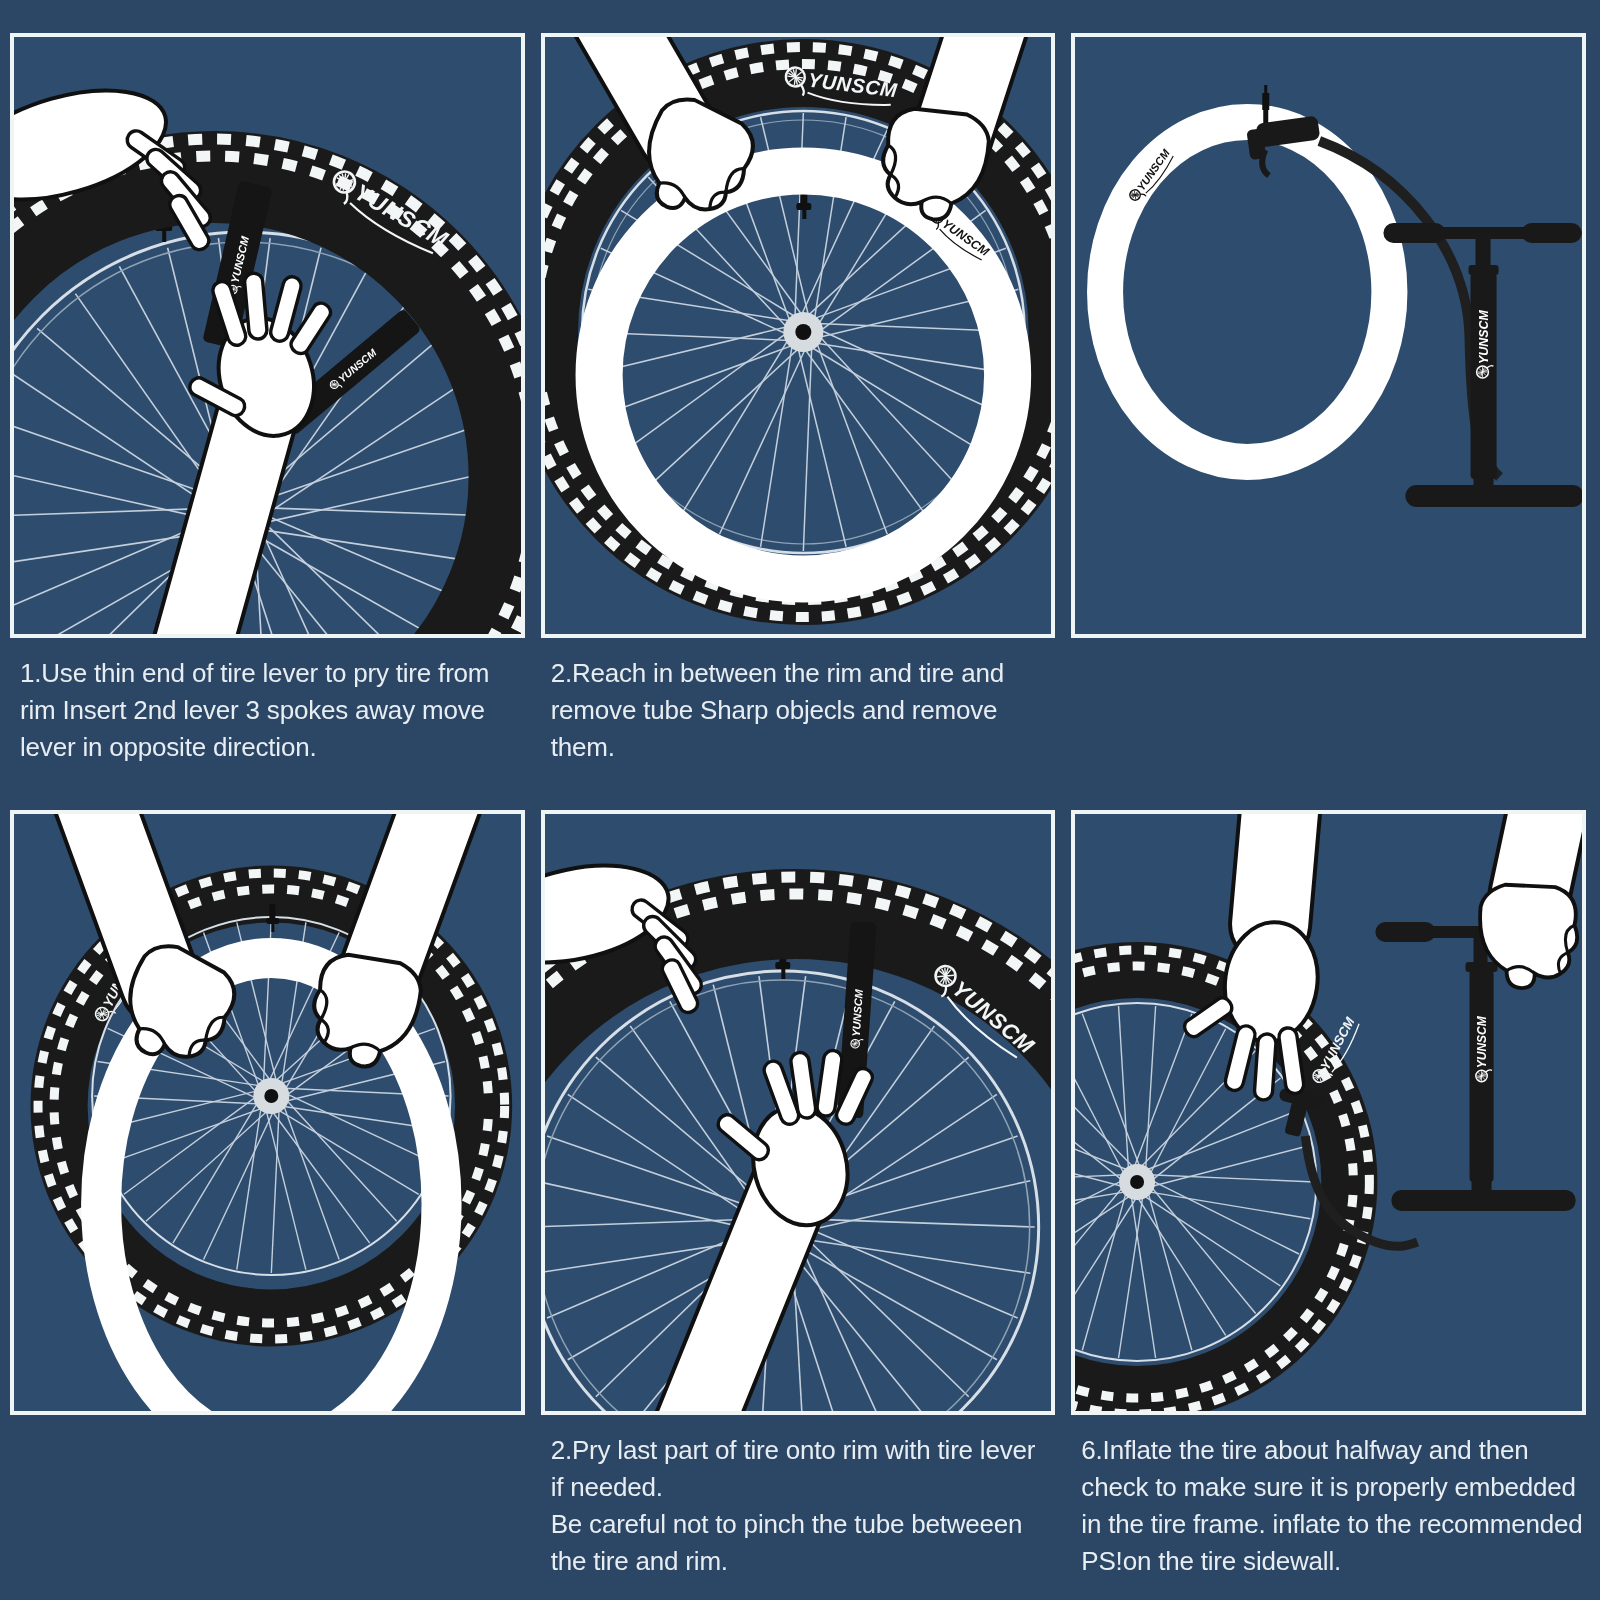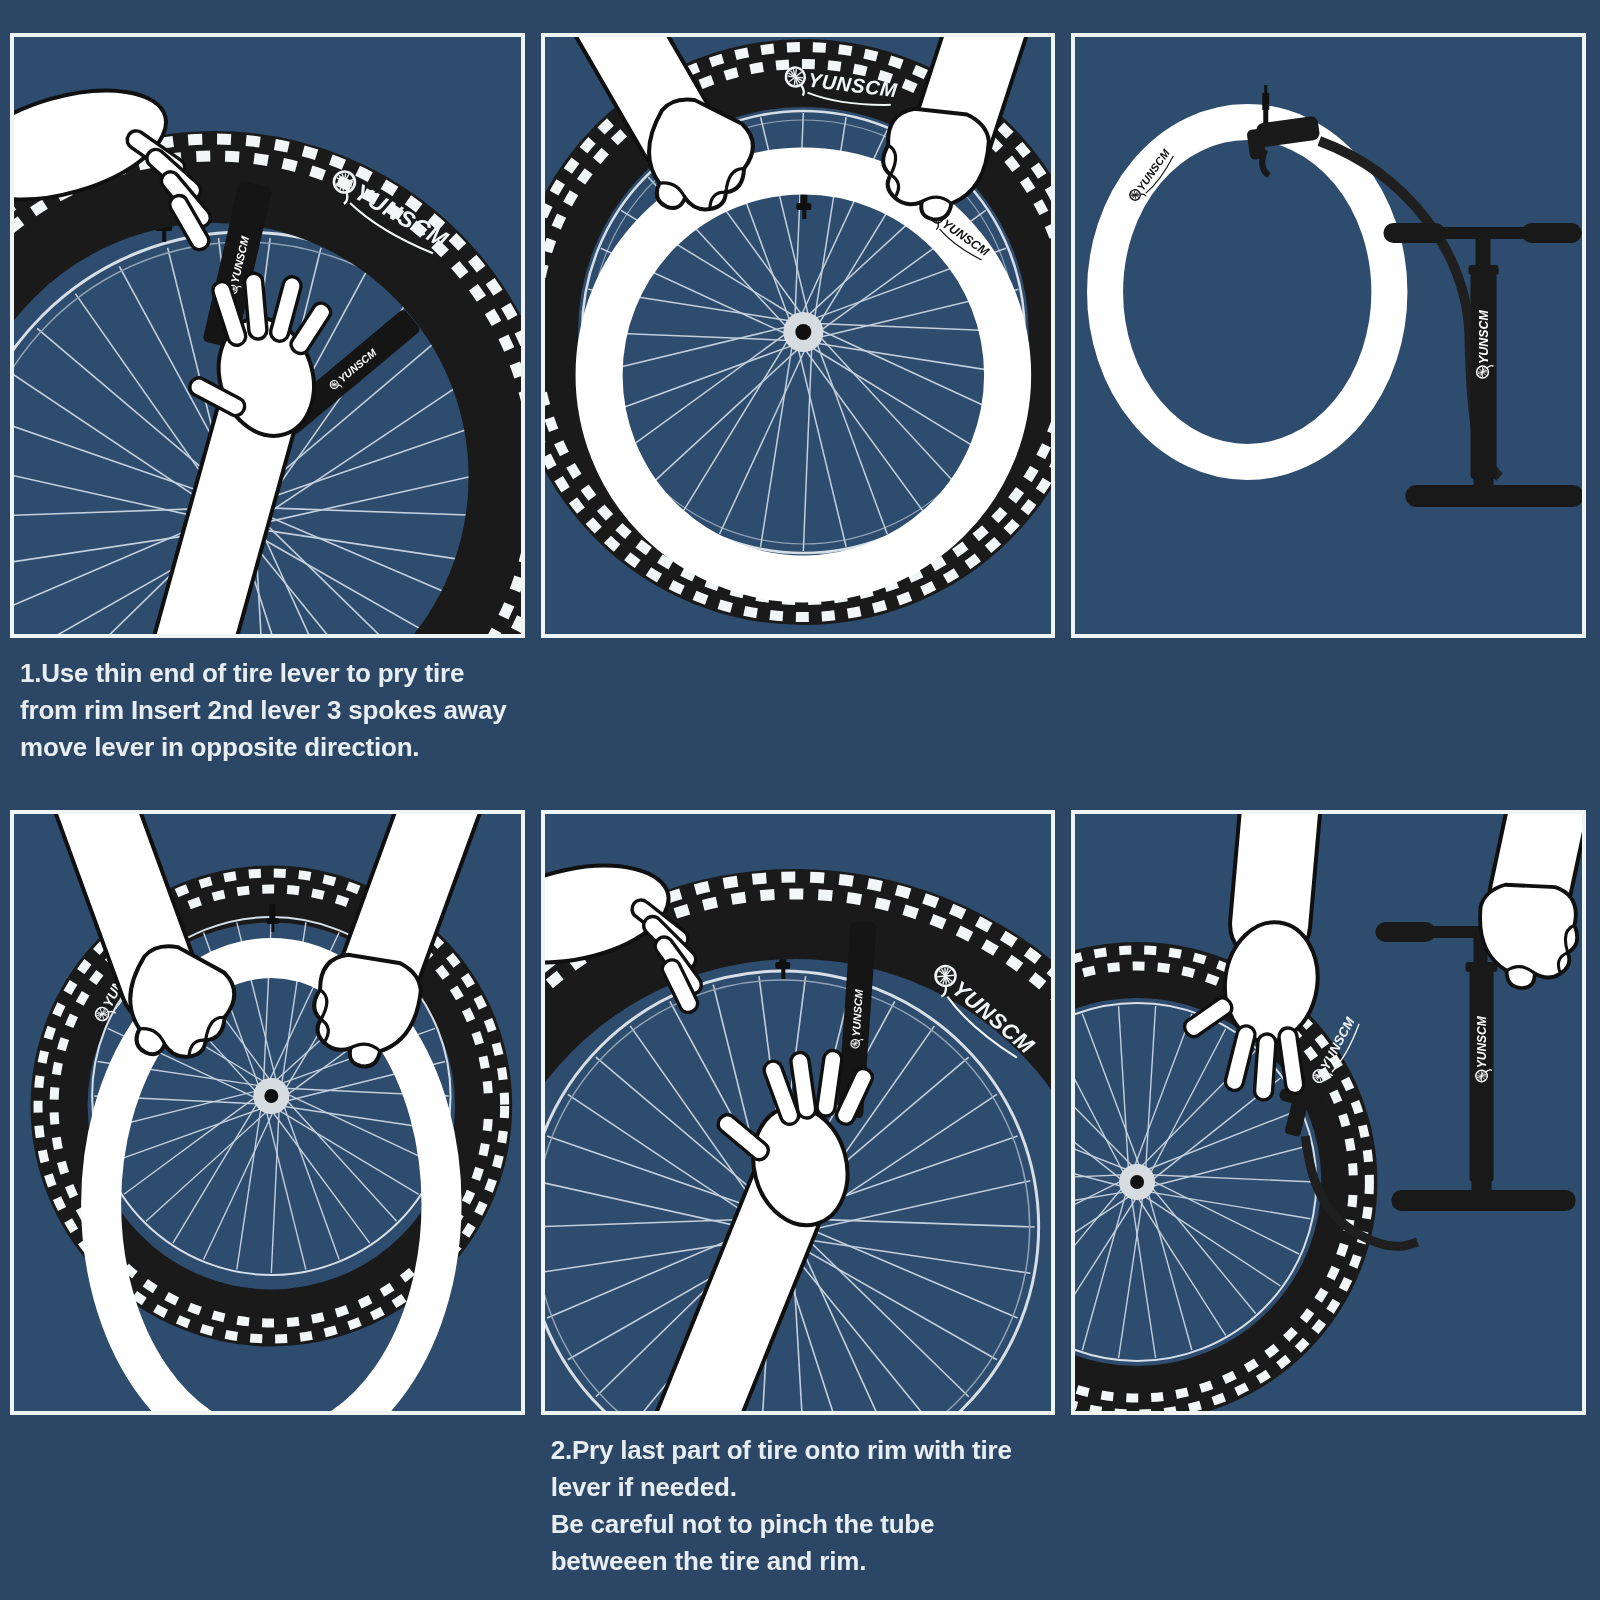--- a/index.html
+++ b/index.html
@@ -6,21 +6,21 @@
   #canvas{position:relative;width:1600px;height:1600px;background:#2b4765;
           font-family:"Liberation Sans",sans-serif;overflow:hidden;}
   .grid{display:grid;grid-template-columns:repeat(3,1fr);column-gap:16px;
         padding:33px 14px 0 10px;}
   .panel{display:flex;flex-direction:column;}
   .frame{height:605px;border:4px solid #eef5f4;background:#2e4c6d;
          overflow:hidden;box-sizing:border-box;}
   .frame svg{display:block;width:100%;height:100%;}
   .caption{min-height:172px;box-sizing:border-box;padding:17px 2px 0 10px;
            color:#e8edf2;font-size:26px;line-height:37px;letter-spacing:-0.2px;
-           white-space:pre-line;margin:0;font-weight:bold;}
+           white-space:pre-line;margin:0;}
   svg text{font-family:"Liberation Sans",sans-serif;}
   .brandtxt{font-style:italic;font-weight:bold;}
 </style>
 </head>
 <body>
 
 <svg width="0" height="0" style="position:absolute" aria-hidden="true">
   <defs>
     <g id="wheel-logo">
       <circle r="9.5" fill="none" stroke="currentColor" stroke-width="2.4"></circle>
@@ -220,20 +220,21 @@
       <g>
         <use href="#arm" transform="translate(138,105) rotate(150)"></use>
         <use href="#fist" transform="translate(150,120) rotate(18)"></use>
       </g>
       <g>
         <use href="#arm" transform="translate(402,112) rotate(198)"></use>
         <use href="#fist" transform="translate(390,125) rotate(15) scale(-1,1)"></use>
       </g>
     </svg>
    </div>
+   <p class="caption">2.Reach in between the rim and tire and remove tube Sharp objecls and remove them.</p>
   </div>
 
   <div class="panel">
    <div class="frame">
     <svg viewBox="0 0 506 597" preserveAspectRatio="none">
       <ellipse cx="172" cy="255" rx="142" ry="170" fill="none" stroke="#ffffff" stroke-width="36"></ellipse>
       <g transform="translate(60,158) rotate(-55) scale(0.55)" style="color:#111111">
         <use href="#wheel-logo"></use>
         <text class="brandtxt" x="13" y="8" font-size="20" fill="currentColor">YUNSCM</text>
         <path d="M14,14 q34,9 84,2" stroke="currentColor" stroke-width="2" fill="none"></path>
@@ -508,16 +509,17 @@
         <use href="#finger" transform="translate(192,224) rotate(4)"></use>
         <use href="#finger" transform="translate(212,218) rotate(-8)"></use>
         <use href="#finger" transform="translate(152,190) rotate(55) scale(1,0.8)"></use>
       </g>
       <g>
         <use href="#arm" transform="translate(452,90) rotate(192)"></use>
         <use href="#fist" transform="translate(452,120) rotate(-6) scale(0.95)"></use>
       </g>
     </svg>
    </div>
+   <p class="caption">6.Inflate the tire about halfway and then check to make sure it is properly embedded in the tire frame. inflate to the recommended PS!on the tire sidewall.</p>
   </div>
 
  </div>
 </div>
 
 </body></html>

